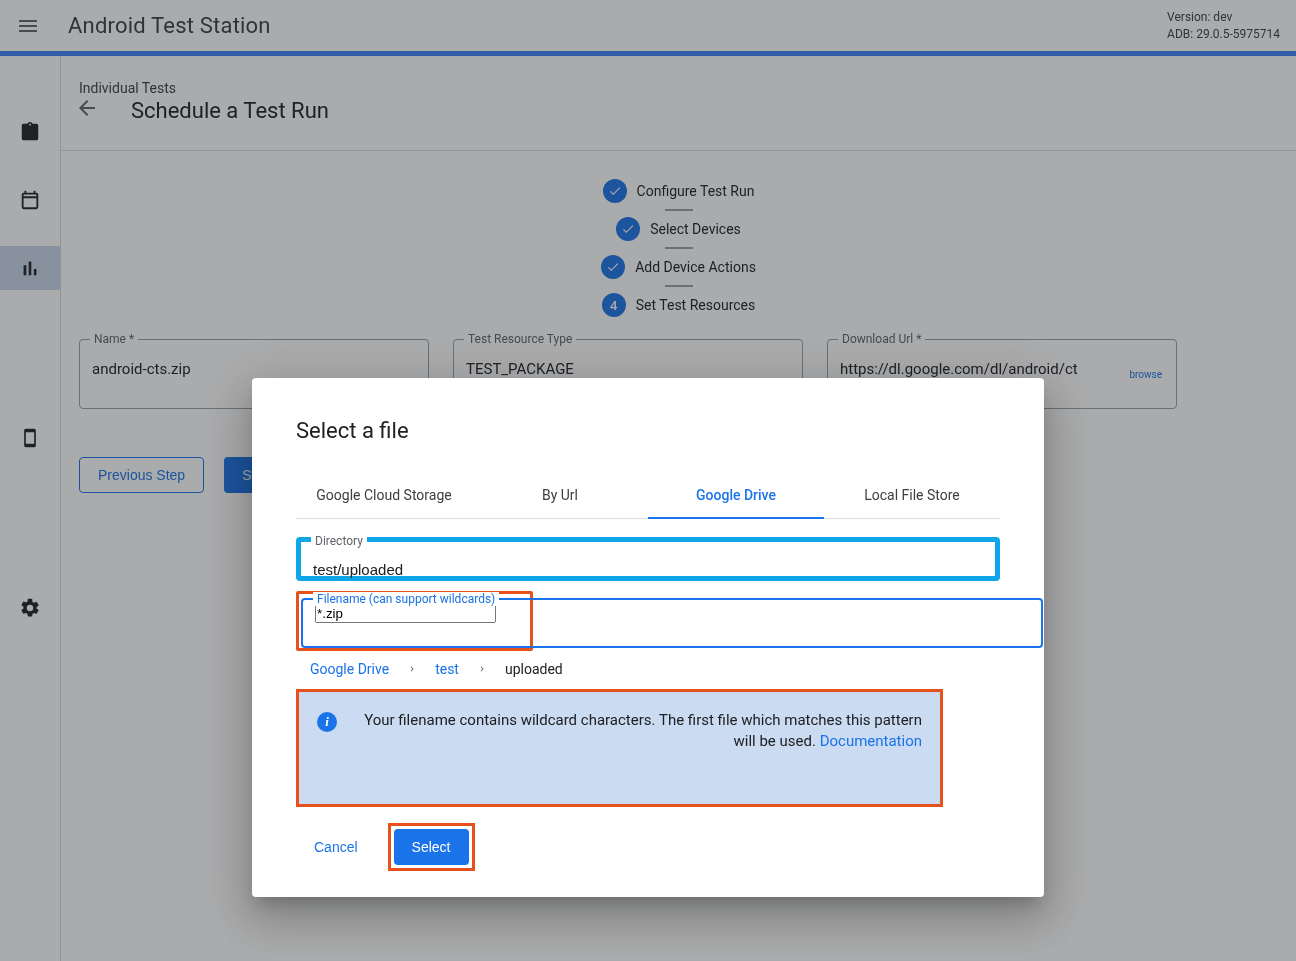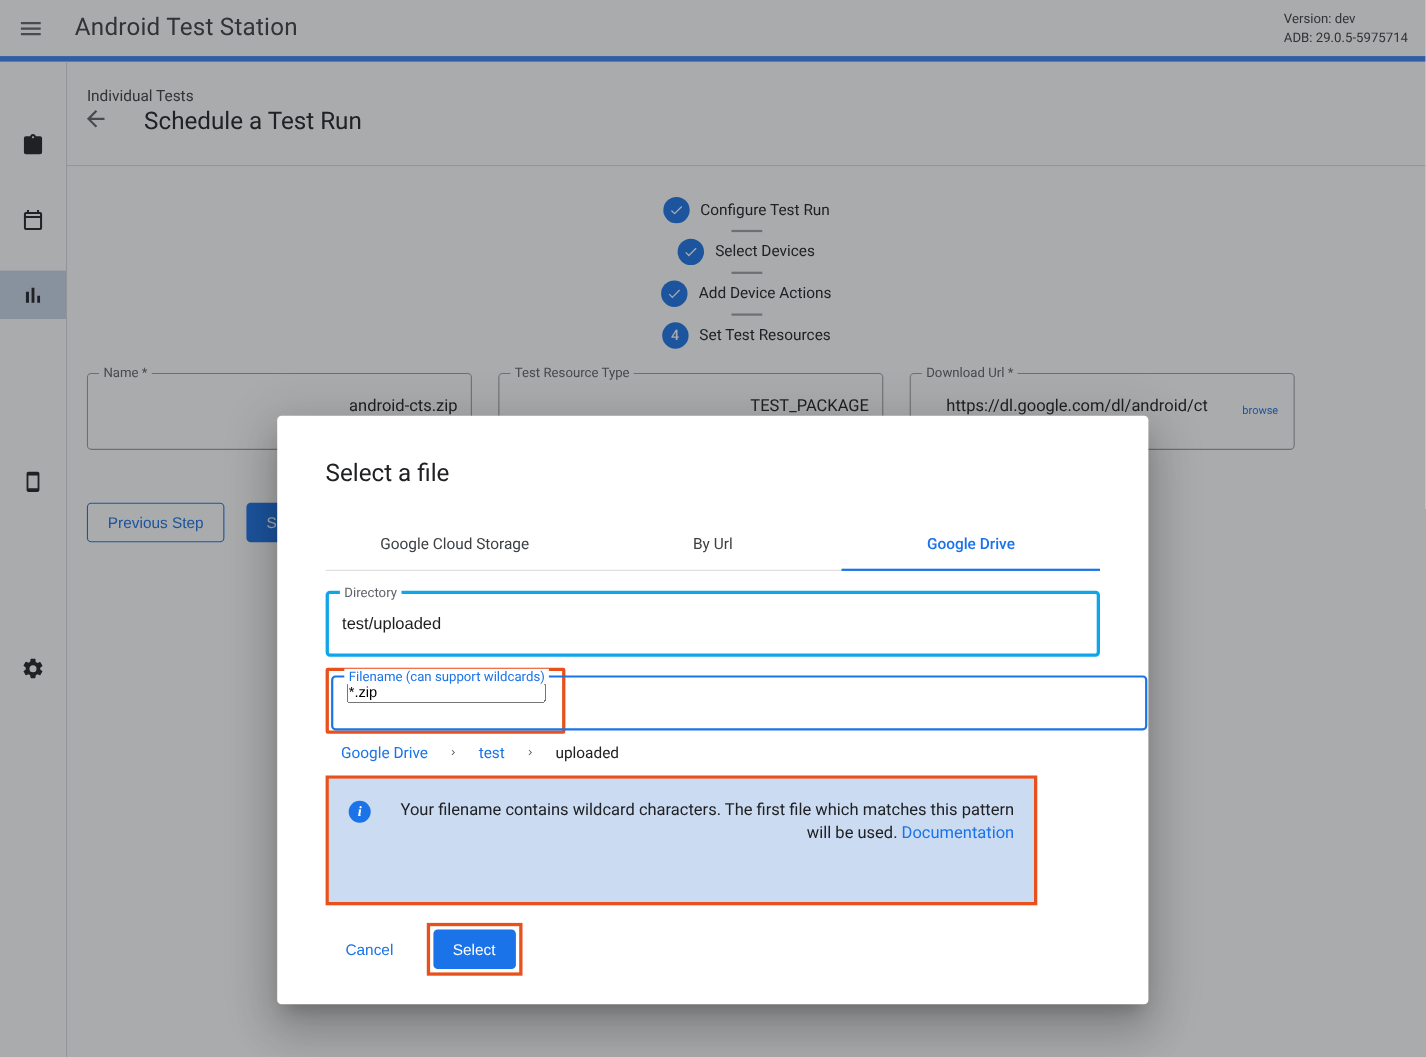--- a/index.html
+++ b/index.html
@@ -23,44 +23,44 @@
     .page-title { font-size: 22px; color: #202124; font-weight: 400; }
     .divider { height: 1px; background: #dadce0; margin-bottom: 28px; margin-left: -18px; margin-right: -18px; }
     
     .stepper { display: flex; align-items: center; gap: 6px; margin-bottom: 22px; flex-direction: column; }
     .step { display: flex; align-items: center; gap: 10px; font-size: 14px; }
     .step-circle { width: 24px; height: 24px; border-radius: 50%; background: #1a73e8; display: flex; align-items: center; justify-content: center; color: #fff; }
     .step-circle.num { font-size: 13px; font-weight: 500; }
     .step-line { width: 28px; height: 2px; background: #9aa0a6; margin: 0 6px; }
     
     .fields { display: flex; gap: 24px; margin-bottom: 48px; }
-    .field { position: relative; border: 1px solid #9aa0a6; border-radius: 4px; height: 70px; flex: 1; padding: 8px 12px 0 12px; text-align: right; }
+    .field { position: relative; border: 1px solid #9aa0a6; border-radius: 4px; height: 70px; flex: 1; padding: 8px 12px 0 12px; }
     .field.small { flex: 0 0 350px; }
     .field-label { position: absolute; top: -8px; left: 10px; background: #fff; padding: 0 4px; font-size: 12px; color: #5f6368; }
     .field-value { font-size: 15px; color: #202124; line-height: 42px; white-space: nowrap; overflow: hidden; }
     .field .browse { position: absolute; right: 14px; top: 50%; transform: translateY(-50%); color: #1a73e8; font-size: 10px; cursor: pointer; }
     
     .btn-row { display: flex; align-items: center; gap: 20px; }
     .btn { height: 36px; padding: 0 18px; border-radius: 4px; font-size: 14px; display: inline-flex; align-items: center; cursor: pointer; border: none; }
     .btn.outlined { border: 1px solid #1a73e8; color: #1a73e8; background: #fff; }
     .btn.filled { background: #1a73e8; color: #fff; }
     .btn.flat { color: #1a73e8; background: transparent; }
     
     .modal-backdrop { position: absolute; inset: 0; background: rgba(32,33,36,0.38); display: flex; align-items: flex-start; justify-content: center; padding-top: 378px; }
     .modal { width: 792px; background: #fff; border-radius: 4px; box-shadow: 0 11px 15px -7px rgba(0,0,0,.2),0 24px 38px 3px rgba(0,0,0,.14),0 9px 46px 8px rgba(0,0,0,.12); padding: 40px 44px 26px 44px; }
     .modal-title { font-size: 22px; color: #202124; margin-bottom: 30px; }
     .tabs { display: flex; border-bottom: 1px solid #dadce0; margin-bottom: 18px; }
     .tab { flex: 1; text-align: center; padding: 14px 0; font-size: 14px; color: #3c4043; cursor: pointer; }
     .tab.active { color: #1a73e8; border-bottom: 2px solid #1a73e8; font-weight: 500; margin-bottom: -1px; }
     
-    .mfield { position: relative; border: 3px solid #0ea5e9; border-radius: 4px; height: 60px; padding: 6px 16px 0 12px; margin-bottom: 10px; }
+    .mfield { position: relative; border: 5px solid #0ea5e9; border-radius: 4px; height: 44px; padding: 6px 16px 0 12px; margin-bottom: 10px; }
     .mfield-label { position: absolute; top: -8px; left: 10px; background: #fff; padding: 0 4px; font-size: 12px; color: #5f6368; }
     .mfield input { border: none; outline: none; width: 100%; height: 42px; font-size: 15px; color: #202124; background: transparent; }
     
-    .file-wrap { position: relative; border: 3px solid #e8501c; border-radius: 2px; padding: 0; margin-bottom: 10px; width: 218px; height:60px; }
+    .file-wrap { position: relative; border: 3px solid #e8501c; border-radius: 2px; padding: 0; margin-bottom: 10px; width: 237px; height:60px; }
     .file-wrap-inner { position: absolute; border: 2px solid #1a73e8; border-radius: 4px; height: 50px; padding: 3px 12px 0 12px; left: 2px; top: 4px; width: 742px;}
     .file-wrap-inner .mfield-label { color: #1a73e8; }
     
     .crumbs { display: flex; align-items: center; gap: 18px; font-size: 14px; color: #1a73e8; margin: 4px 0 12px 14px; }
     .crumbs .sep { color: #5f6368; }
     
     .info-box-wrap { border: 3px solid #e8501c; padding: 0; margin-bottom: 16px; }
     .info-box { background: #cadbf2; padding: 18px 18px 52px 18px; display: flex; gap: 14px; align-items: flex-start; border-radius: 0; }
     .info-icon { width: 20px; height: 20px; border-radius: 50%; background: #1a73e8; color: #fff; display: flex; align-items: center; justify-content: center; font-size: 13px; font-style: italic; font-family: Georgia, serif; font-weight: bold; flex-shrink: 0; margin-top: 2px;}
     .info-text { font-size: 15px; color: #202124; line-height: 1.4; text-align: right; }
@@ -182,20 +182,21 @@
   </div>
 </div>
 
 <div class="modal-backdrop">
   <div class="modal">
     <div class="modal-title">Select a file</div>
     <div class="tabs">
       <div class="tab">Google Cloud Storage</div>
       <div class="tab">By Url</div>
       <div class="tab active">Google Drive</div>
+      <div class="tab">Local File Store</div>
     </div>
     <div class="mfield">
       <div class="mfield-label">Directory</div>
       <input type="text" value="test/uploaded" style="">
     </div>
     <div class="file-wrap">
       <div class="file-wrap-inner">
         <div class="mfield-label">Filename (can support wildcards)</div>
         <input type="text" value="*.zip" style="">
       </div>

